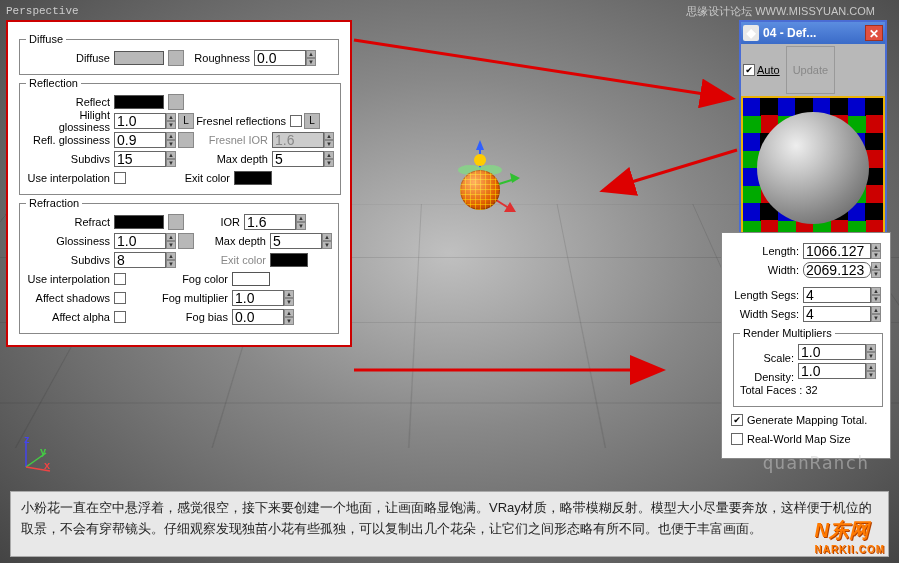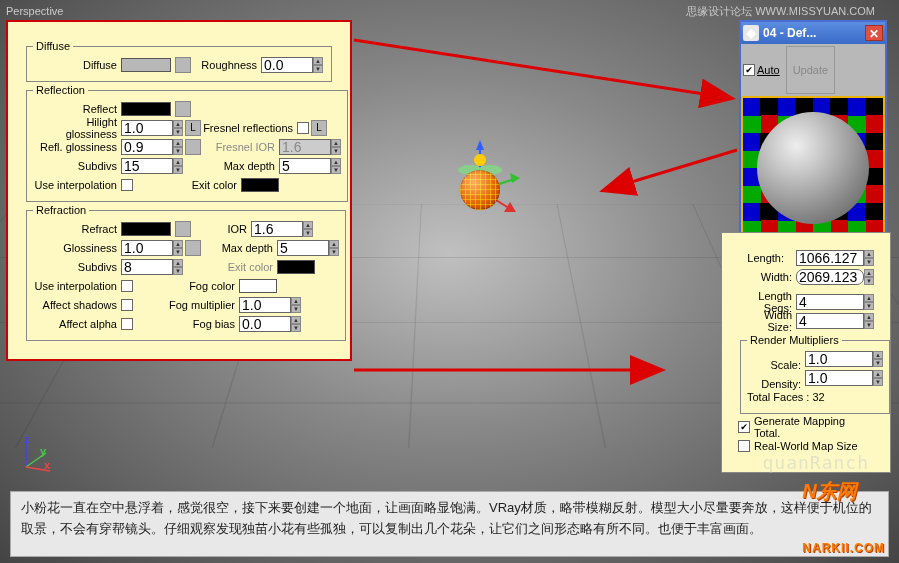--- a/index.html
+++ b/index.html
@@ -12,24 +12,24 @@
 .grid-floor { position:absolute; left:0; right:0; top:190px; bottom:60px;
   background-image:
     linear-gradient(to right, rgba(0,0,0,.22) 0 1px, transparent 1px 100%),
     linear-gradient(to bottom, rgba(0,0,0,.22) 0 1px, transparent 1px 100%);
   background-size: 140px 90px;
   transform: perspective(800px) rotateX(55deg);
   transform-origin: 50% 10%;
   opacity:.5; pointer-events:none;
 }
 
-.persp { position: absolute; top: 5px; left: 6px; color: #ccc; font-size: 11px; font-family: Liberation Sans, sans-serif; }
+.persp { position: absolute; top: 5px; left: 6px; color: #ccc; font-size: 11px; font-family: Liberation Mono, monospace; }
 .watermark { position: absolute; top: 4px; right: 24px; color: #c8c8c8; font-size: 11px; }
 
-.panel { position: absolute; background: #fef9c3; border: 1px solid #888; padding: 16px; }
+.panel { position: absolute; background: #ffffff; border: 1px solid #888; padding: 9px; }
 .panel.left { left: 6px; top: 20px; width: 346px; border: 2px solid #c00; }
 .panel.bottomright { right: 8px; top: 232px; width: 170px; }
 
 fieldset { border: 1px solid #888; margin: 2px; padding: 4px 6px 6px; }
 legend { font-size: 11px; padding: 0 3px; }
 
 .row { display: flex; align-items: center; height: 18px; margin-bottom: 1px; }
 .lbl { text-align: right; padding-right: 4px; }
 .lblw88 { width: 88px; } .lblw72 { width: 72px; } .lblw58 { width: 58px; margin-top: 12px; }
 .swatch { width: 38px; height: 14px; border: 1px solid #555; display: inline-block; }
@@ -59,21 +59,21 @@
 .matwin .toolbar .upd { color: #888; border: 1px solid #999; padding: 17px 6px; background: #b8b8b8; }
 .matwin .preview { width: 140px; height: 140px; margin: 2px auto; position: relative;
   background:
     conic-gradient(#000 0 25%, #c00 0 50%, #0a0 0 75%, #00c 0) 0 0/35px 35px; }
 .matwin .preview .sphere { position: absolute; left: 14px; top: 14px; width: 112px; height: 112px; border-radius: 50%;
   background: radial-gradient(circle at 35% 30%, #eee 0%, #c8c8c8 25%, #888 65%, #555 100%); }
 
 
 .caption { position: absolute; left: 10px; right: 10px; bottom: 6px; height: 66px; background: #e8e8e8; border: 1px solid #aaa; padding: 6px 10px; font-size: 13px; line-height: 1.6; font-family: "SimSun","Microsoft YaHei",sans-serif; color: #222; }
 .logo { position: absolute; right: 14px; bottom: 8px; font-weight: bold; font-style: italic; font-size: 20px; color: #ff7a00; text-shadow: 1px 1px #b04000; }
-.logo small { display:block; font-size:12px; letter-spacing:1px; color:#ff7a00; font-style:normal;margin-top:36px;}
+.logo small { display:block; font-size:10px; letter-spacing:1px; color:#ff7a00; font-style:normal;}
 
 .axis-gizmo { position: absolute; left: 16px; bottom: 90px; width: 40px; height: 40px; }
 .axis-gizmo .z { position:absolute; left:8px; top:0; color:#44e; font-weight:bold; }
 .axis-gizmo .y { position:absolute; left:24px; top:12px; color:#4c4; font-weight:bold; }
 .axis-gizmo .x { position:absolute; left:28px; top:26px; color:#e44; font-weight:bold; }
 .qr { position: absolute; right: 30px; bottom: 90px; color: #ccc; font-size: 18px; font-family: monospace; opacity: .5; letter-spacing:1px;}
 
 
 .arrow { position: absolute; pointer-events: none; }
 
@@ -291,21 +291,21 @@
   </div>
   <div class="preview">
     <div class="sphere"></div>
   </div>
 </div>
 
 <div class="panel bottomright">
   <div class="row">
       <span class="lbl lblw72">Length:</span>
     <span class="spinner">
-        <input style="width: 68px; margin-left: 8px;" value="1066.127">
+        <input style="width: 68px;" value="1066.127">
         <span class="arrows">
           <span>▲</span>
           <span>▼</span>
         </span>
       </span>
     </div>
   <div class="row">
       <span class="lbl lblw72">Width:</span>
     <span class="spinner">
         <input style="width: 68px; border-radius: 7px;" value="2069.123">
@@ -320,21 +320,21 @@
       <span class="lbl lblw72">Length Segs:</span>
     <span class="spinner">
         <input style="width: 68px;" value="4">
         <span class="arrows">
           <span>▲</span>
           <span>▼</span>
         </span>
       </span>
     </div>
   <div class="row">
-      <span class="lbl lblw72">Width Size:</span>
+      <span class="lbl lblw72">Width Segs:</span>
     <span class="spinner">
         <input style="width: 68px;" value="4">
         <span class="arrows">
           <span>▲</span>
           <span>▼</span>
         </span>
       </span>
     </div>
 
   <fieldset style="margin-top:4px;">

